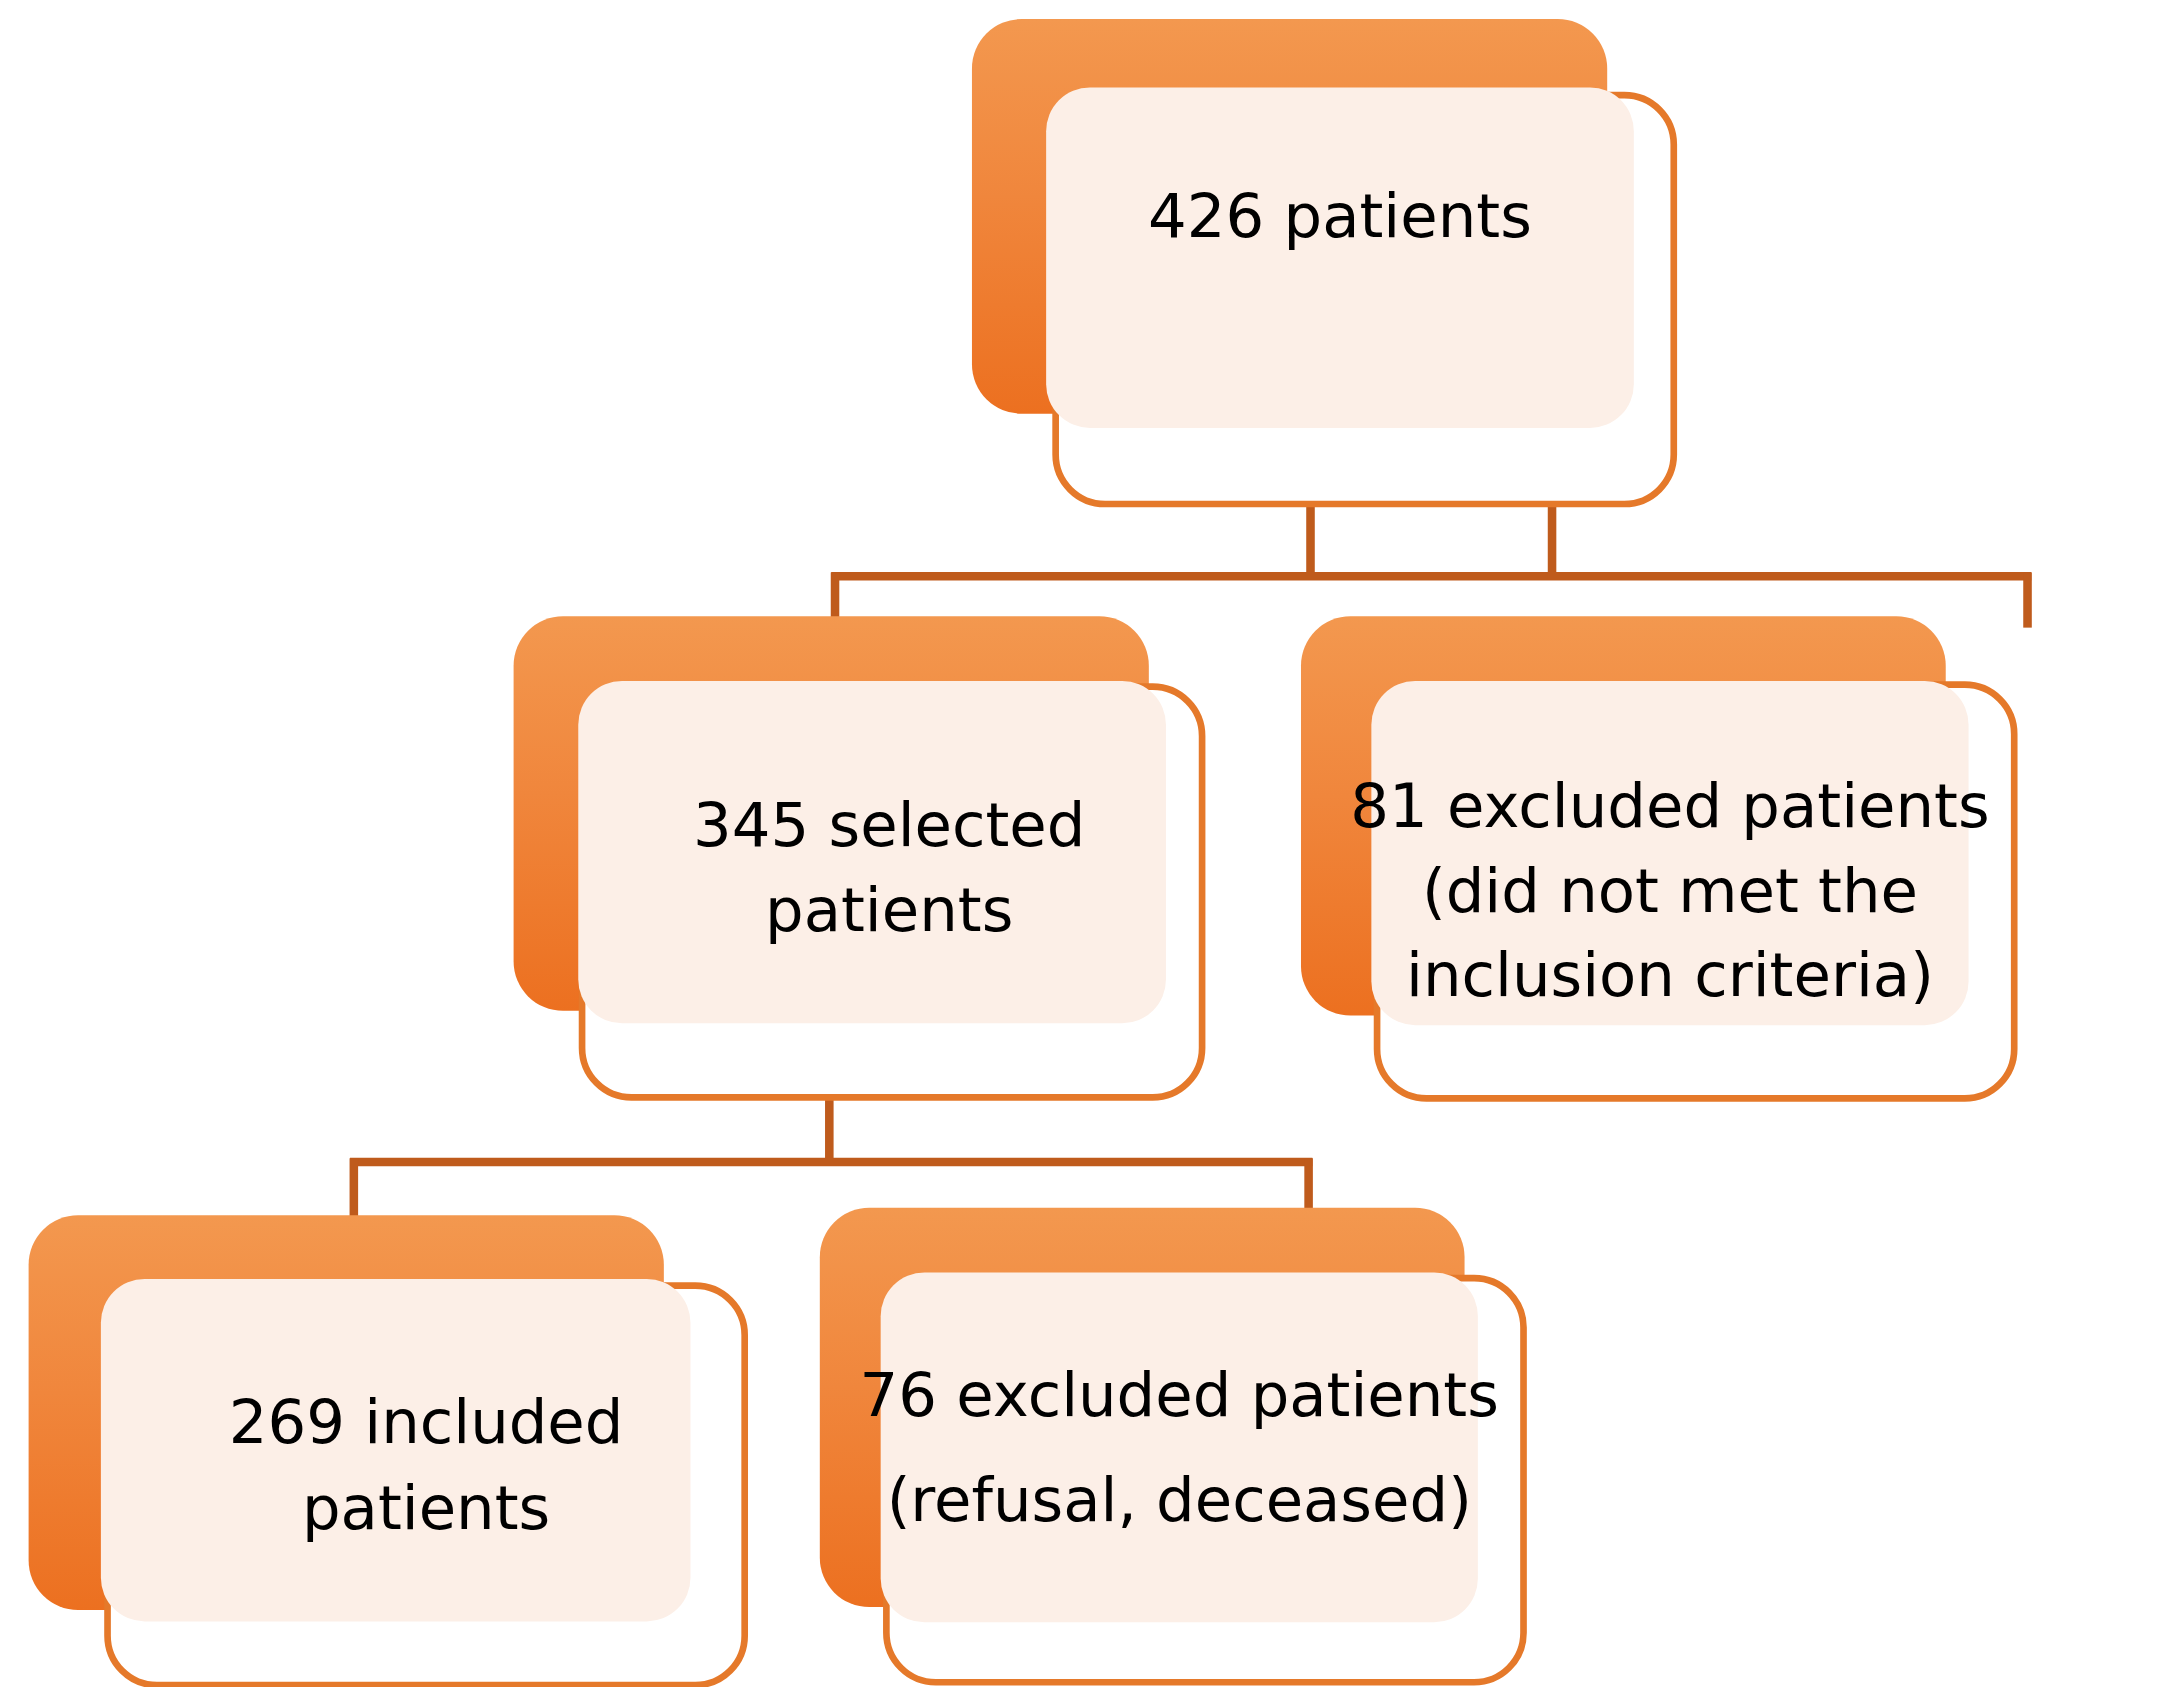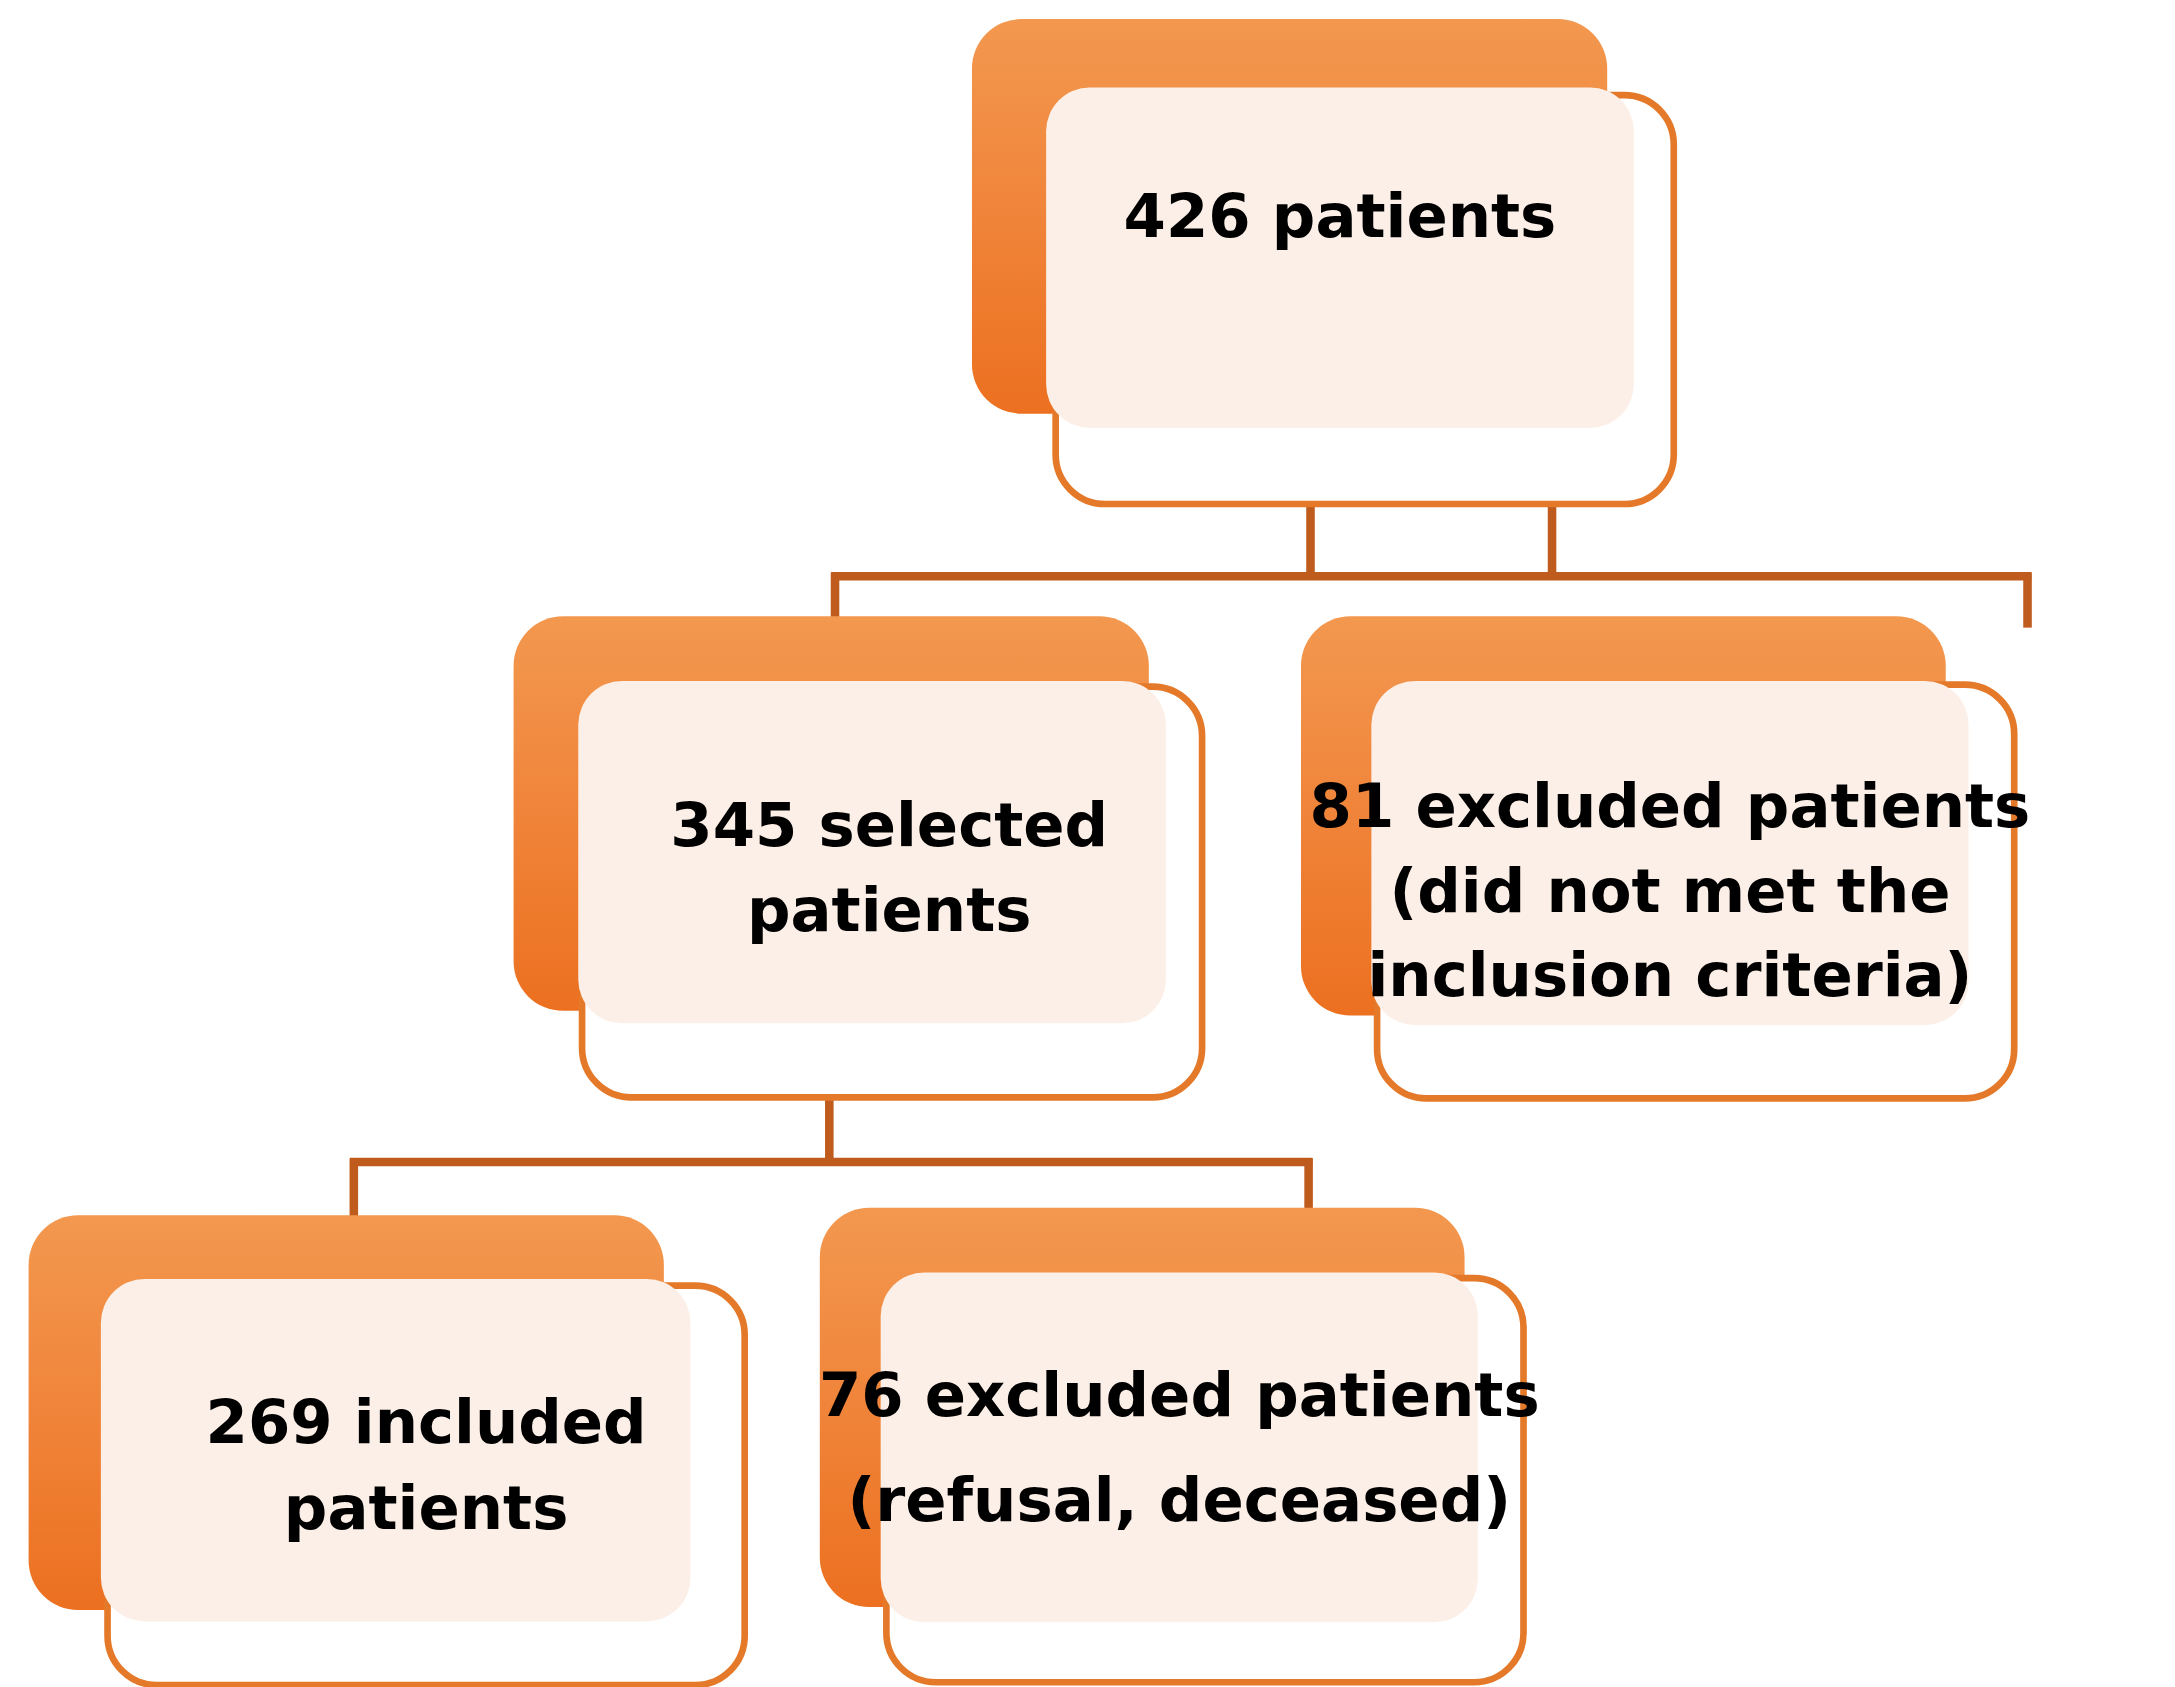--- a/index.html
+++ b/index.html
@@ -10,21 +10,20 @@
   }
   body {
     font-family: "DejaVu Sans", sans-serif;
   }
   #canvas {
     position: relative;
     width: 2175px;
     height: 1687px;
     background: #ffffff;
     overflow: hidden;
-    font-weight: bold;
   }
   #flow-svg {
     position: absolute;
     top: 0;
     left: 0;
     width: 2175px;
     height: 1687px;
   }
   .node-text {
     font-family: "DejaVu Sans", sans-serif;

